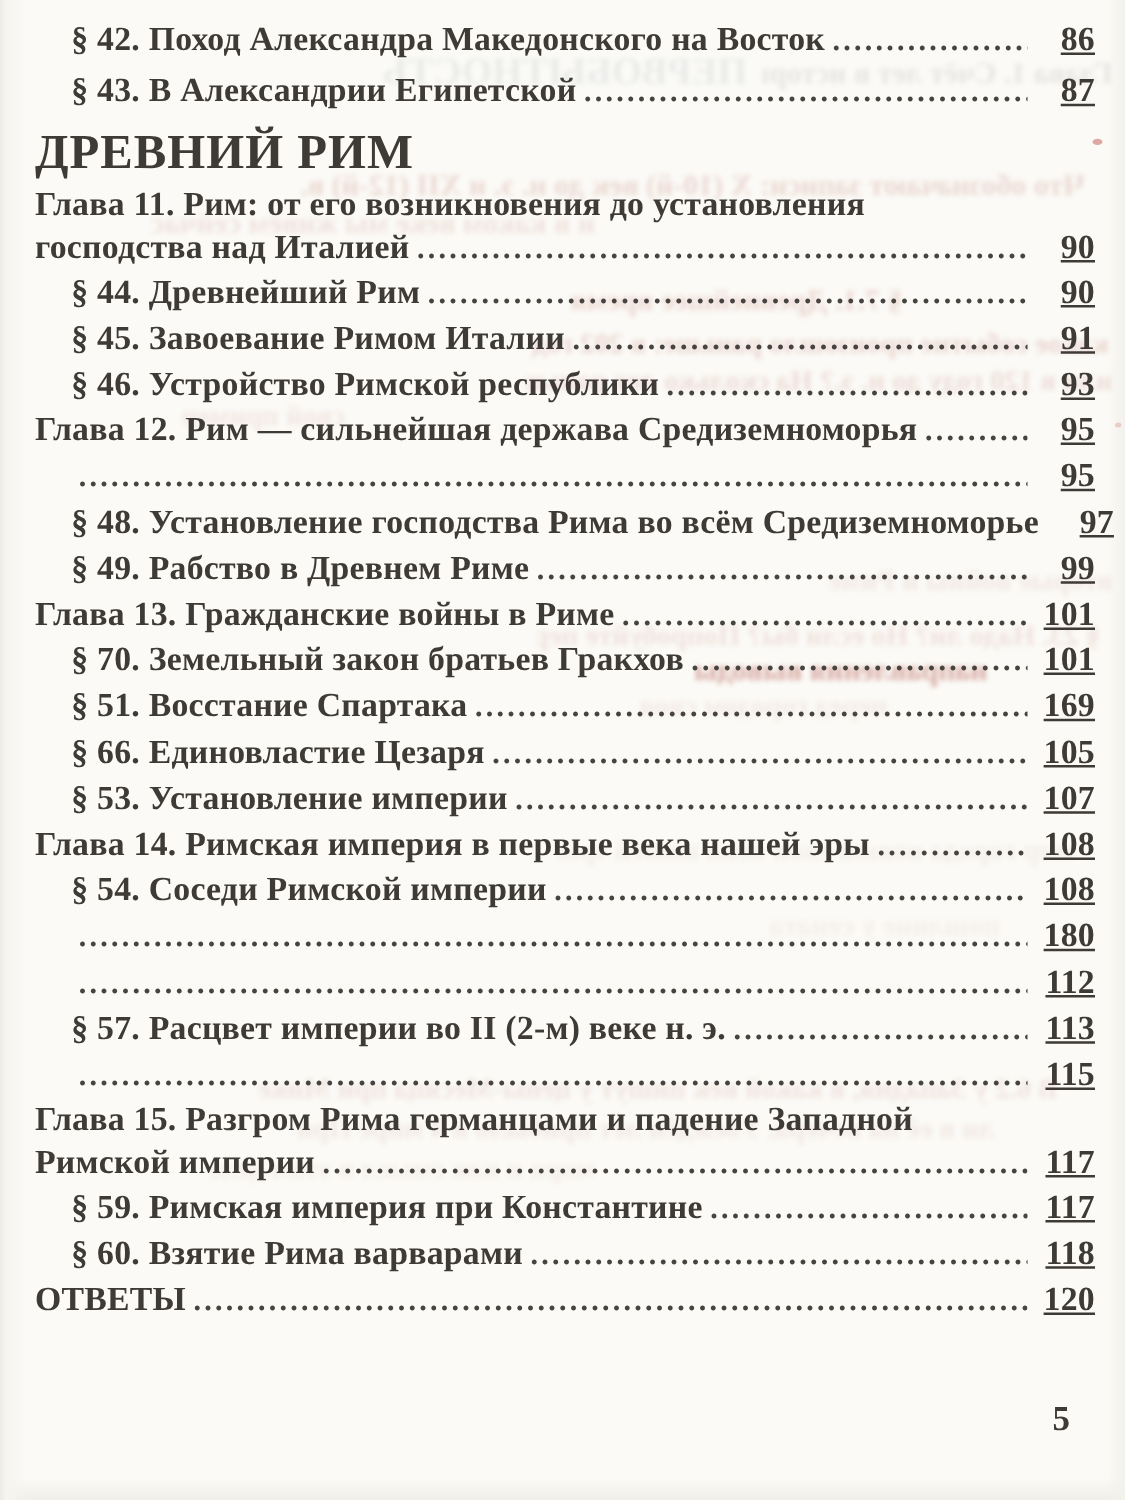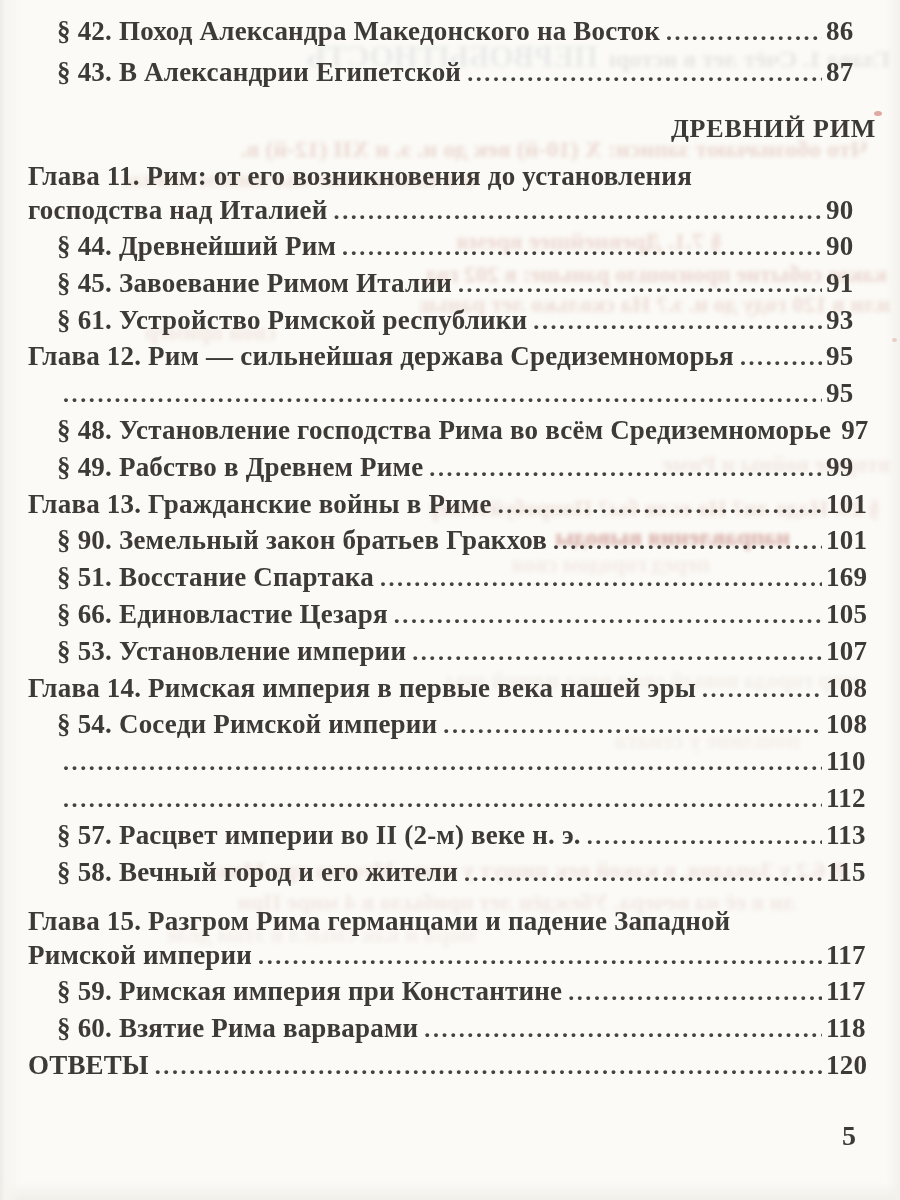--- a/index.html
+++ b/index.html
@@ -51,31 +51,33 @@
     flex:1 1 auto;
     overflow:hidden;
     white-space:nowrap;
     letter-spacing:2.6px;
     font-size:24px;
     padding-left:6px;
     color:var(--dots);
   }
   .pagenum{
     min-width:50px;
+    text-align:right;
     white-space:nowrap;
     padding-left:4px;
+    text-decoration:underline;
   }
   .heading{
     height:46px;
-    display:flex;align-items:flex-end;justify-content:flex-end;
-    font-size:26px;
+    display:flex;align-items:flex-end;justify-content:flex-start;
+    font-size:39px;
     letter-spacing:0.8px;
     padding-bottom:4px;
   }
-  .chapter-line1{display:flex;align-items:baseline;height:34px;margin-top:13px;}
+  .chapter-line1{display:flex;align-items:baseline;height:34px;}
   .row.cont{height:36px;}
   
   .page-number{
     position:absolute;
     right:44px;bottom:48px;
     font-size:28px;font-weight:700;color:var(--ink);
   }
 </style>
 </head>
 <body>
@@ -128,21 +130,21 @@
         <span class="label">§ 44. Древнейший Рим</span>
         <span class="leader">........................................................................................................................................................................................................</span>
         <span class="pagenum">90</span>
       </div>
       <div class="row section">
         <span class="label">§ 45. Завоевание Римом Италии</span>
         <span class="leader">........................................................................................................................................................................................................</span>
         <span class="pagenum">91</span>
       </div>
       <div class="row section">
-        <span class="label">§ 61. Устройство Римской республики</span>
+        <span class="label">§ 46. Устройство Римской республики</span>
         <span class="leader">........................................................................................................................................................................................................</span>
         <span class="pagenum">93</span>
       </div>
       <div class="row chapter">
         <span class="label">Глава 12. Рим — сильнейшая держава Средиземноморья</span>
         <span class="leader">........................................................................................................................................................................................................</span>
         <span class="pagenum">95</span>
       </div>
       <div class="row section">
         <span class="leader">........................................................................................................................................................................................................</span>
@@ -157,21 +159,21 @@
         <span class="label">§ 49. Рабство в Древнем Риме</span>
         <span class="leader">........................................................................................................................................................................................................</span>
         <span class="pagenum">99</span>
       </div>
       <div class="row chapter">
         <span class="label">Глава 13. Гражданские войны в Риме</span>
         <span class="leader">........................................................................................................................................................................................................</span>
         <span class="pagenum">101</span>
       </div>
       <div class="row section">
-        <span class="label">§ 90. Земельный закон братьев Гракхов</span>
+        <span class="label">§ 70. Земельный закон братьев Гракхов</span>
         <span class="leader">........................................................................................................................................................................................................</span>
         <span class="pagenum">101</span>
       </div>
       <div class="row section">
         <span class="label">§ 51. Восстание Спартака</span>
         <span class="leader">........................................................................................................................................................................................................</span>
         <span class="pagenum">169</span>
       </div>
       <div class="row section">
         <span class="label">§ 66. Единовластие Цезаря</span>
@@ -188,33 +190,32 @@
         <span class="leader">........................................................................................................................................................................................................</span>
         <span class="pagenum">108</span>
       </div>
       <div class="row section">
         <span class="label">§ 54. Соседи Римской империи</span>
         <span class="leader">........................................................................................................................................................................................................</span>
         <span class="pagenum">108</span>
       </div>
       <div class="row section">
         <span class="leader">........................................................................................................................................................................................................</span>
-        <span class="pagenum">110</span>
+        <span class="pagenum">180</span>
       </div>
       <div class="row section">
         <span class="leader">........................................................................................................................................................................................................</span>
         <span class="pagenum">112</span>
       </div>
       <div class="row section">
         <span class="label">§ 57. Расцвет империи во II (2-м) веке н. э.</span>
         <span class="leader">........................................................................................................................................................................................................</span>
         <span class="pagenum">113</span>
       </div>
       <div class="row section">
-        <span class="label">§ 58. Вечный город и его жители</span>
         <span class="leader">........................................................................................................................................................................................................</span>
         <span class="pagenum">115</span>
       </div>
       <div class="chapter-line1">
         <span class="label">Глава 15. Разгром Рима германцами и падение Западной</span>
       </div>
       <div class="row chapter cont">
         <span class="label">Римской империи</span>
         <span class="leader">........................................................................................................................................................................................................</span>
         <span class="pagenum">117</span>

